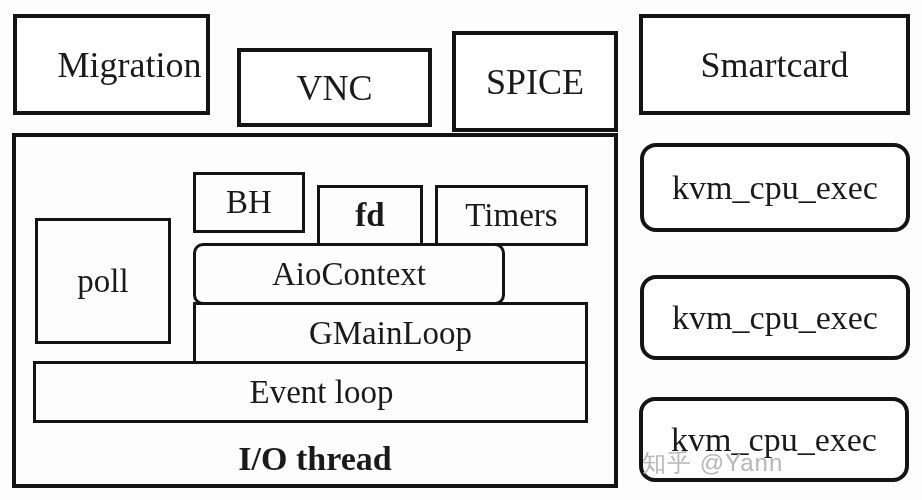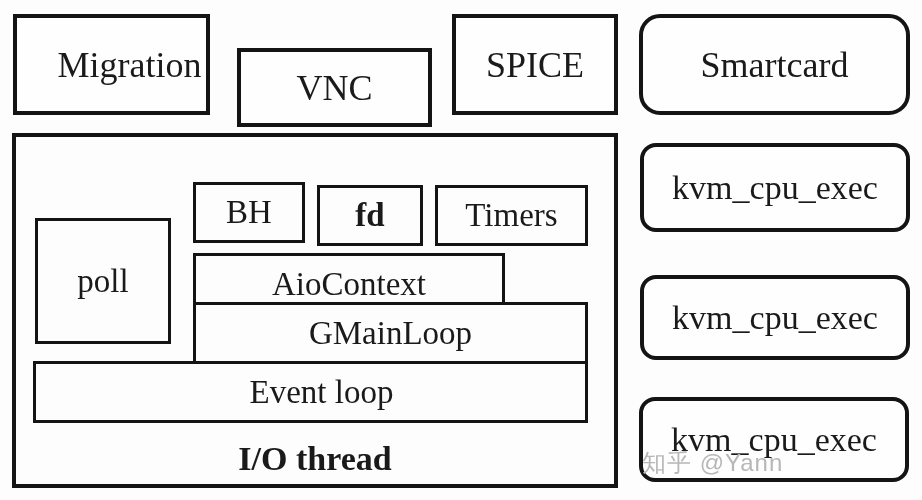--- a/index.html
+++ b/index.html
@@ -65,47 +65,47 @@
 <div class="canvas">
 
   <div class="box" style="left:13px;top:14px;width:197px;height:101px;padding-left:36px;">
     <span>Migration</span>
   </div>
 
   <div class="box" style="left:237px;top:14px;width:195px;height:79px;margin-top:34px;">
     <span>VNC</span>
   </div>
 
-  <div class="box" style="left:452px;top:14px;width:166px;height:101px;">
+  <div class="box" style="left:452px;top:31px;width:166px;height:101px;">
     <span>SPICE</span>
   </div>
 
-  <div class="box" style="left:639px;top:14px;width:271px;height:101px;border-radius:21px;">
+  <div class="box" style="left:639px;top:14px;width:271px;height:101px;">
     <span>Smartcard</span>
   </div>
 
   <div class="box container-box" style="left:12px;top:133px;width:606px;height:355px;"></div>
 
   <div class="box box-inner" style="left:35px;top:218px;width:136px;height:126px;justify-content:center;">
     <span>poll</span>
   </div>
 
-  <div class="box box-inner" style="left:193px;top:182px;width:112px;height:61px;">
+  <div class="box box-inner" style="left:193px;top:172px;width:112px;height:61px;">
     <span>BH</span>
   </div>
 
   <div class="box box-inner" style="left:317px;top:185px;width:106px;height:61px;font-weight:bold;">
     <span>fd</span>
   </div>
 
   <div class="box box-inner" style="left:435px;top:185px;width:153px;height:61px;">
     <span>Timers</span>
   </div>
 
-  <div class="box box-inner" style="left:193px;top:253px;width:312px;height:62px;">
+  <div class="box box-inner" style="left:193px;top:243px;width:312px;height:62px;border-radius:10px;">
     <span>AioContext</span>
   </div>
 
   <div class="box box-inner" style="left:193px;top:302px;width:395px;height:62px;">
     <span>GMainLoop</span>
   </div>
 
   <div class="box box-inner" style="left:33px;top:361px;width:555px;height:62px;padding-left:22px;">
     <span>Event loop</span>
   </div>

